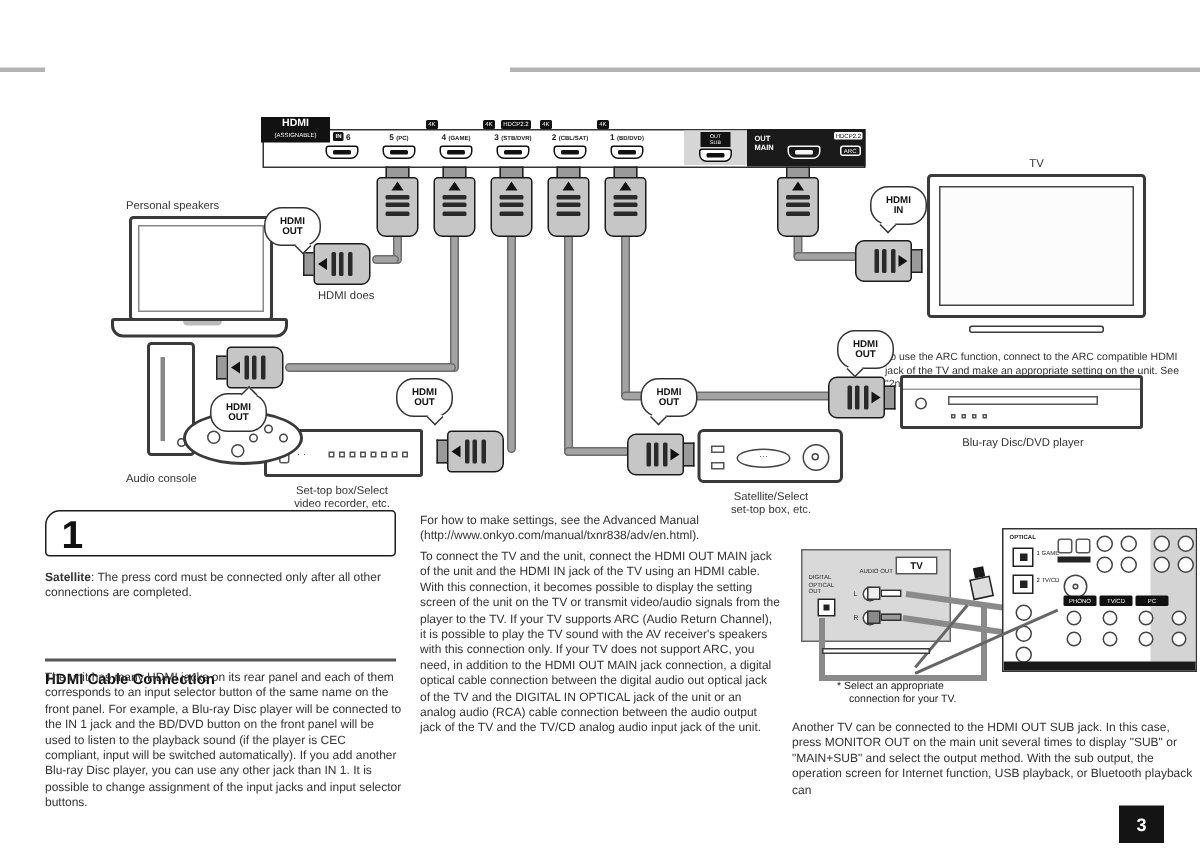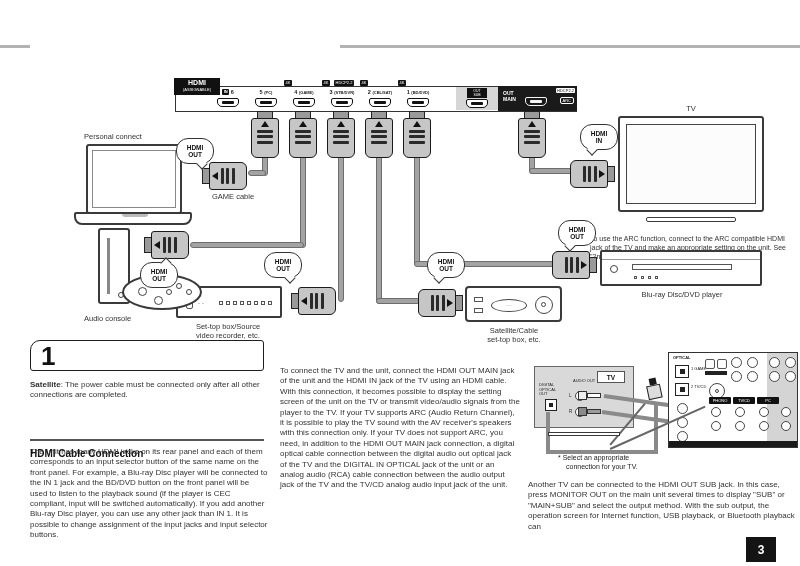--- a/index.html
+++ b/index.html
@@ -325,28 +325,28 @@
   </div>
   <div class="bubble b-bl" style="left:558px;top:220px;">
     <span>HDMI</span>
     <span>OUT</span>
   </div>
   <div class="bubble b-bl" style="left:580px;top:124px;">
     <span>HDMI</span>
     <span>IN</span>
   </div>
 
-  <div class="dlabel" style="left:84px;top:132px;">Personal connect</div>
+  <div class="dlabel" style="left:84px;top:132px;">Personal speakers</div>
   <div class="outline" style="left:86px;top:144px;width:96px;height:70px;border-radius:3px;">
     <div style="position:absolute;left:4px;top:4px;right:4px;bottom:4px;border:1px solid #888;"></div>
   </div>
   <div class="outline" style="left:74px;top:212px;width:118px;height:13px;border-radius:2px 2px 8px 8px;">
     <div style="position:absolute;left:46px;top:0;width:26px;height:3px;background:#bbb;border-radius:0 0 3px 3px;"></div>
   </div>
-  <div class="dlabel" style="left:212px;top:192px;">GAME cable</div>
+  <div class="dlabel" style="left:212px;top:192px;">HDMI does</div>
 
   <div class="outline" style="left:98px;top:228px;width:32px;height:76px;border-radius:3px;">
     <div style="position:absolute;left:7px;top:8px;width:3px;height:56px;background:#888;"></div>
     <div class="ring" style="left:18px;top:62px;width:6px;height:6px;"></div>
   </div>
   <div class="outline" style="left:122px;top:274px;width:80px;height:36px;border-radius:50%;z-index:2;">
     <div class="ring" style="left:52px;top:7px;width:6px;height:6px;"></div>
     <div class="ring" style="left:62px;top:13px;width:6px;height:6px;"></div>
     <div class="ring" style="left:42px;top:13px;width:6px;height:6px;"></div>
     <div class="ring" style="left:14px;top:11px;width:9px;height:9px;"></div>
@@ -362,34 +362,34 @@
         <div class="sq" style="position:static;width:4px;height:4px;"></div>
       <div class="sq" style="position:static;width:4px;height:4px;"></div>
         <div class="sq" style="position:static;width:4px;height:4px;"></div>
       <div class="sq" style="position:static;width:4px;height:4px;"></div>
         <div class="sq" style="position:static;width:4px;height:4px;"></div>
       <div class="sq" style="position:static;width:4px;height:4px;"></div>
         <div class="sq" style="position:static;width:4px;height:4px;"></div>
     </div>
   </div>
   <div class="dlabel center" style="left:158px;top:322px;width:140px;">
-    <div>Set-top box/Source</div>
+    <div>Set-top box/Select</div>
     <div>video recorder, etc.</div>
   </div>
 
   <div class="outline" style="left:465px;top:286px;width:97px;height:36px;border-radius:4px;">
     <div class="sq" style="left:7px;top:9px;width:9px;height:5px;"></div>
     <div class="sq" style="left:7px;top:20px;width:9px;height:5px;"></div>
     <div class="ring" style="left:24px;top:11px;width:36px;height:13px;border-radius:50%;font-size:6px;color:#555;text-align:center;line-height:11px;">···</div>
     <div class="ring" style="left:68px;top:8px;width:18px;height:18px;">
       <div class="ring" style="left:5px;top:5px;width:5px;height:5px;"></div>
     </div>
   </div>
   <div class="dlabel center" style="left:452px;top:326px;width:124px;">
-    <div>Satellite/Cable</div>
+    <div>Satellite/Select</div>
     <div>set-top box, etc.</div>
   </div>
 
   <div class="outline" style="left:600px;top:250px;width:162px;height:36px;border-radius:2px;">
     <div style="position:absolute;left:0;top:7px;width:100%;border-bottom:1px solid #999;"></div>
     <div class="sq" style="left:30px;top:12px;width:100px;height:6px;border:1.2px solid #555;"></div>
     <div class="ring" style="left:8px;top:13px;width:8px;height:8px;"></div>
     <div style="position:absolute;left:32px;top:24px;display:flex;gap:4px;">
       <div class="sq" style="position:static;width:3px;height:3px;"></div>
         <div class="sq" style="position:static;width:3px;height:3px;"></div>
@@ -404,26 +404,27 @@
     <div style="position:absolute;left:6px;top:6px;right:6px;bottom:6px;border:1.5px solid #444;background:#fcfcfc;"></div>
   </div>
   <div class="outline" style="left:646px;top:217px;width:90px;height:5px;border-width:1.5px;border-radius:2px;"></div>
 
   <div class="body8" style="left:590px;top:234px;width:208px;font-size:7px;line-height:9px;">To use the ARC function, connect to the ARC compatible HDMI jack of the TV and make an appropriate setting on the unit. See "2nd Step : Source Connection" of "Step 2: Setting Up".</div>
 
   <div class="secbox">
     <span class="secnum">1</span>
   </div>
   <div class="body8" style="left:30px;top:380px;width:238px;">
-    <b>Satellite</b><span>: The power cable must be connected only after all other connections are completed.</span>
+    <b>Satellite</b><span>: The press cord must be connected only after all other connections are completed.</span>
   </div>
   <div class="subhead" style="left:30px;top:448px;">HDMI Cable Connection</div>
   <div class="rule2" style="left:30px;top:439px;width:234px;"></div>
   <div class="body8" style="left:30px;top:447px;width:238px;">The unit has many HDMI jacks on its rear panel and each of them corresponds to an input selector button of the same name on the front panel. For example, a Blu-ray Disc player will be connected to the IN 1 jack and the BD/DVD button on the front panel will be used to listen to the playback sound (if the player is CEC compliant, input will be switched automatically). If you add another Blu-ray Disc player, you can use any other jack than IN 1. It is possible to change assignment of the input jacks and input selector buttons.</div>
 
+  <div class="body8" style="left:280px;top:342px;width:240px;">For how to make settings, see the Advanced Manual (http://www.onkyo.com/manual/txnr838/adv/en.html).</div>
   <div class="body8" style="left:280px;top:366px;width:240px;">To connect the TV and the unit, connect the HDMI OUT MAIN jack of the unit and the HDMI IN jack of the TV using an HDMI cable. With this connection, it becomes possible to display the setting screen of the unit on the TV or transmit video/audio signals from the player to the TV. If your TV supports ARC (Audio Return Channel), it is possible to play the TV sound with the AV receiver's speakers with this connection only. If your TV does not support ARC, you need, in addition to the HDMI OUT MAIN jack connection, a digital optical cable connection between the digital audio out optical jack of the TV and the DIGITAL IN OPTICAL jack of the unit or an analog audio (RCA) cable connection between the audio output jack of the TV and the TV/CD analog audio input jack of the unit.</div>
 
 
   <div class="abs" style="left:528px;top:350px;width:270px;height:126px;">
 
     <div class="abs" style="left:6px;top:16px;width:100px;height:62px;background:#d9d9d9;border:1px solid #666;">
       <div class="abs" style="left:62px;top:4px;width:28px;height:12px;background:#fff;border:1px solid #555;font-size:6.5px;font-weight:bold;text-align:center;line-height:11px;color:#111;">TV</div>
       <div class="tiny" style="left:4px;top:16px;width:26px;font-size:4px;line-height:4.5px;">DIGITAL OPTICAL OUT</div>
       <div class="sq" style="left:10px;top:32px;width:12px;height:12px;border:1.5px solid #222;">
         <div style="position:absolute;left:3px;top:3px;width:4px;height:4px;background:#222;"></div>

